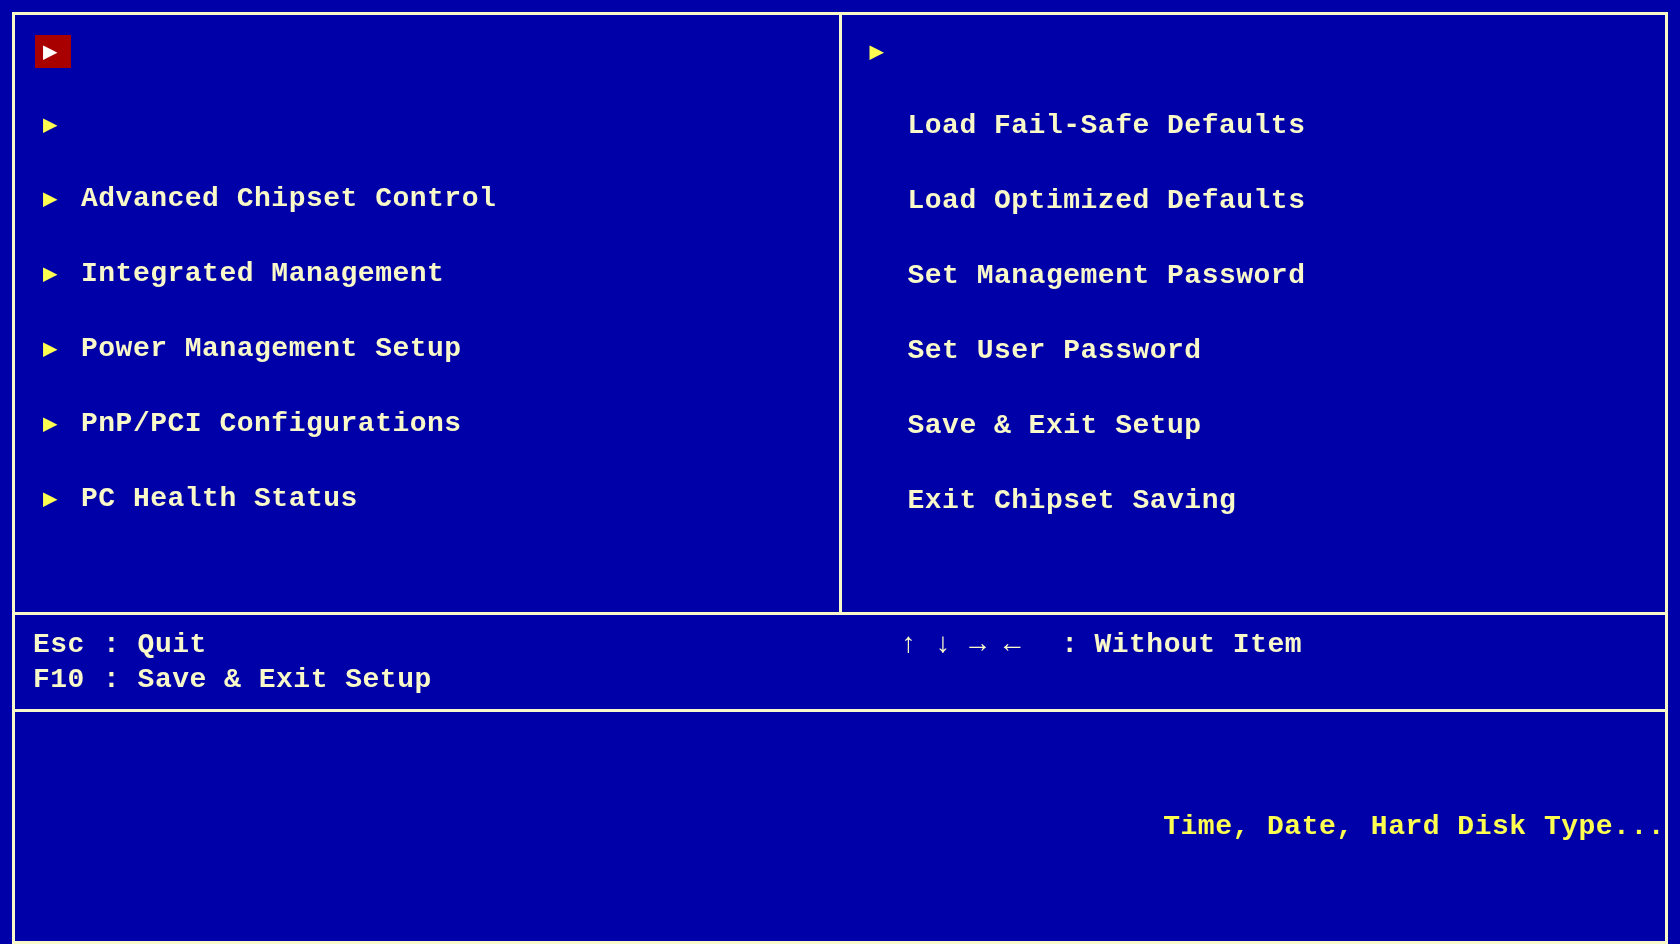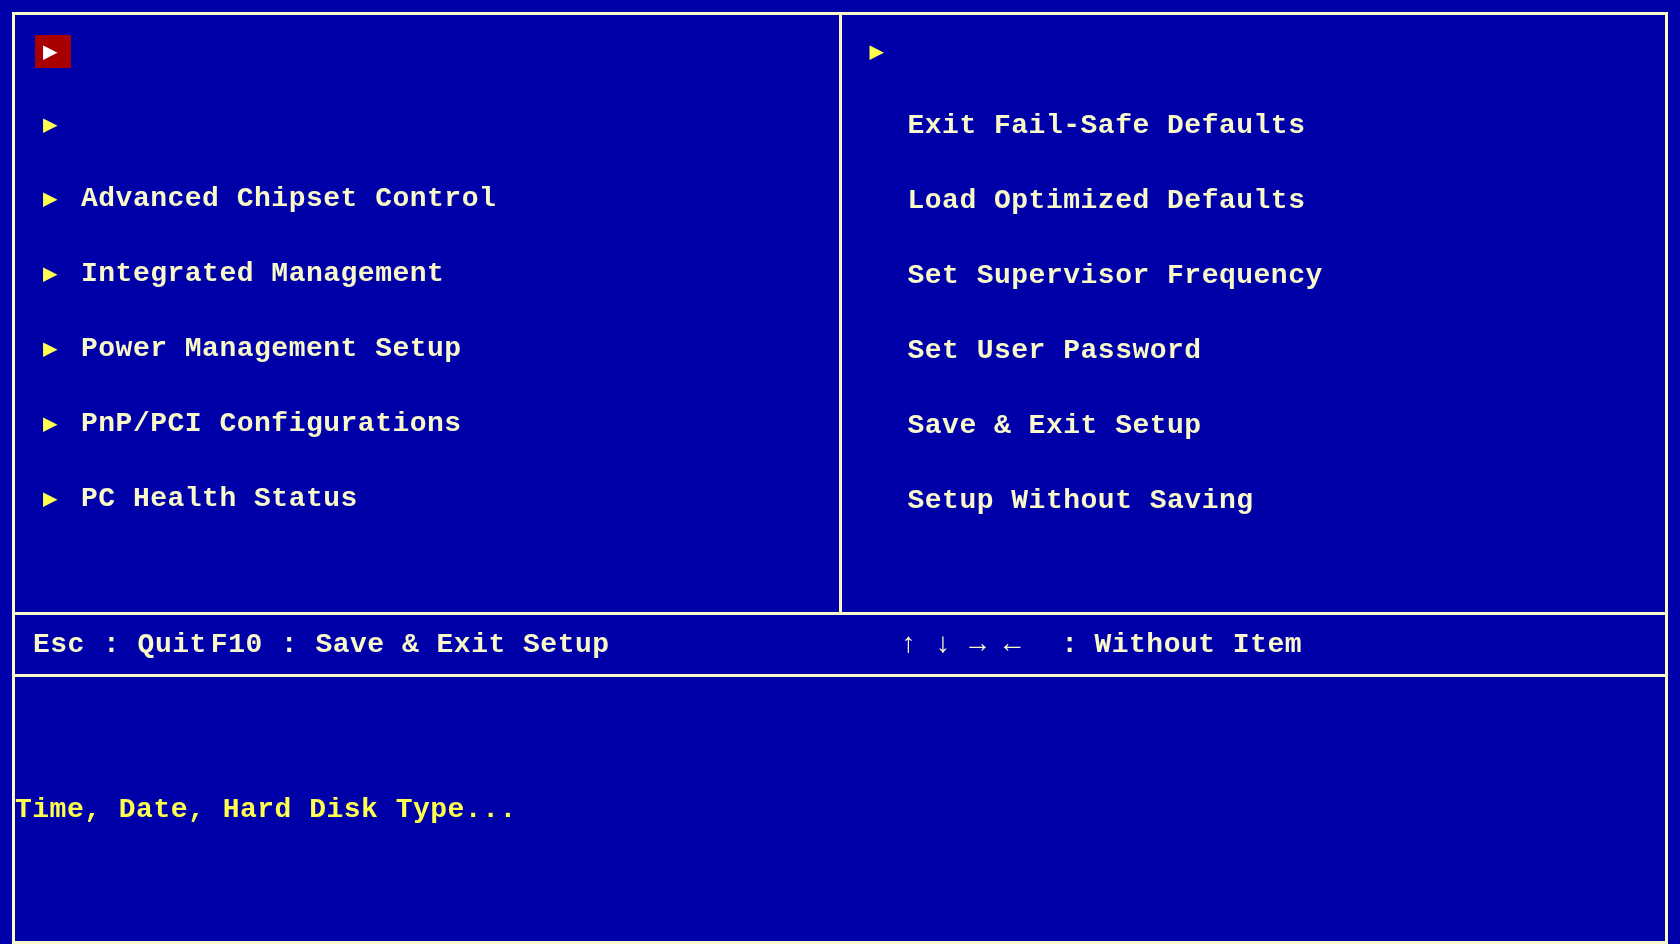--- a/index.html
+++ b/index.html
@@ -64,42 +64,42 @@
     border: 3px solid #f8f8c8;
     border-top: 3px solid #f8f8c8;
     margin: 0 12px;
     display: flex;
     padding: 14px 18px;
     gap: 60px;
   }
   .help-left {
     flex: 0 0 50%;
     display: flex;
-    flex-direction: row;
+    flex-direction: column;
     gap: 4px;
   }
   .help-right {
     flex: 1;
     display: flex;
     align-items: flex-start;
   }
   .help-row {
     display: flex;
     gap: 10px;
   }
   .help-key { min-width: 60px; }
   .desc-area {
     border-left: 3px solid #f8f8c8;
     border-right: 3px solid #f8f8c8;
     border-bottom: 3px solid #f8f8c8;
     margin: 0 12px 0 12px;
     flex: 1;
     display: flex;
     align-items: center;
-    justify-content: flex-start;
+    justify-content: flex-end;
     color: #ffff50;
   }
 </style>
 </head>
 <body>
 
 <div class="screen">
 
   <div class="menu-area">
     <div class="col col-left" id="col-left">
@@ -129,41 +129,41 @@
           <span class="arrow">▶</span>
           <span class="label">PC Health Status</span>
         </div>
       </div>
     <div class="col col-right" id="col-right">
         <div class="menu-item">
           <span class="arrow">▶</span>
         </div>
         <div class="menu-item">
           <span class="arrow hidden">▶</span>
-          <span class="label">Exit Fail-Safe Defaults</span>
+          <span class="label">Load Fail-Safe Defaults</span>
         </div>
         <div class="menu-item">
           <span class="arrow hidden">▶</span>
           <span class="label">Load Optimized Defaults</span>
         </div>
         <div class="menu-item">
           <span class="arrow hidden">▶</span>
-          <span class="label">Set Supervisor Frequency</span>
+          <span class="label">Set Management Password</span>
         </div>
         <div class="menu-item">
           <span class="arrow hidden">▶</span>
           <span class="label">Set User Password</span>
         </div>
         <div class="menu-item">
           <span class="arrow hidden">▶</span>
           <span class="label">Save &amp; Exit Setup</span>
         </div>
         <div class="menu-item">
           <span class="arrow hidden">▶</span>
-          <span class="label">Setup Without Saving</span>
+          <span class="label">Exit Chipset Saving</span>
         </div>
       </div>
   </div>
 
   <div class="help-area">
     <div class="help-left">
       <div class="help-row">
         <span class="help-key">Esc</span>
         <span>: Quit</span>
       </div>

